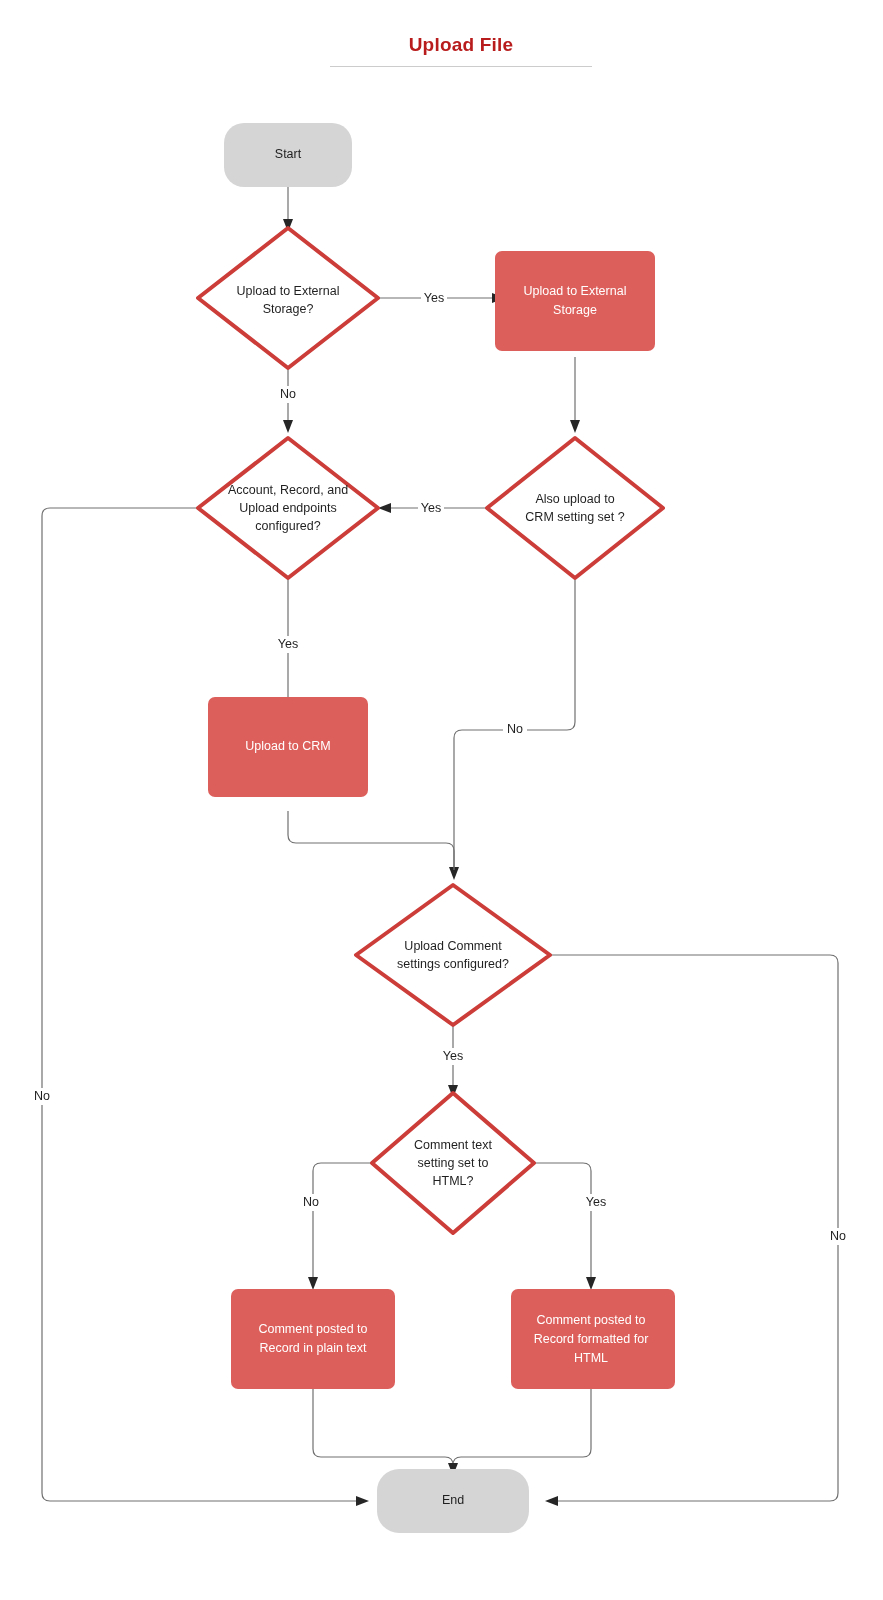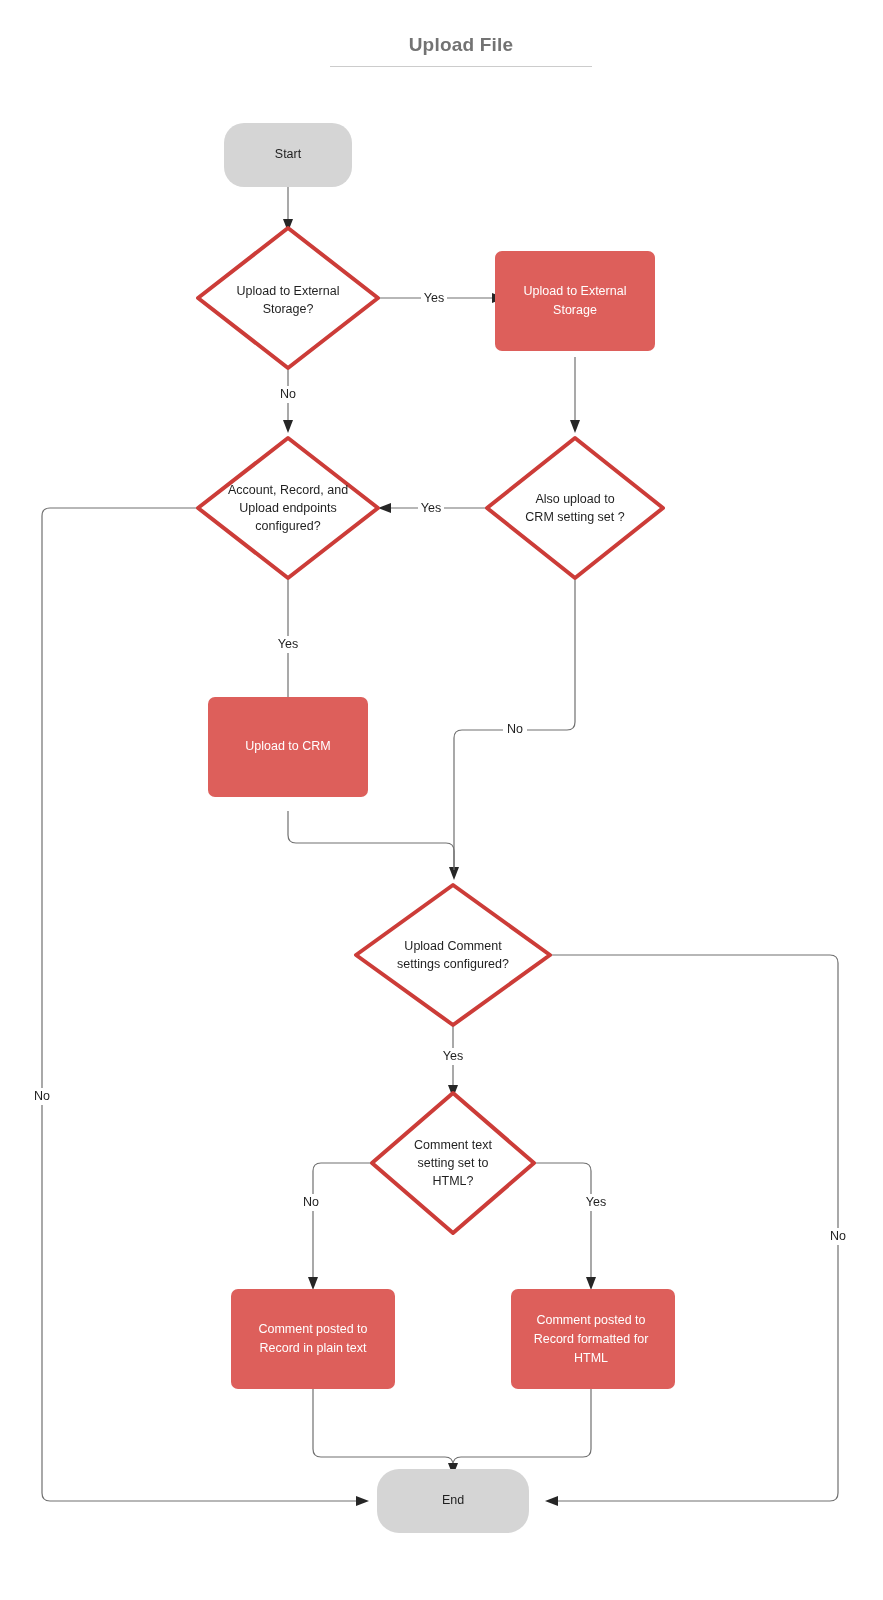--- a/index.html
+++ b/index.html
@@ -22,21 +22,21 @@
     height: 1600px;
   }
   .page-title {
     position: absolute;
     left: 330px;
     top: 34px;
     width: 262px;
     text-align: center;
     font-size: 19px;
     font-weight: bold;
-    color: #737373;
+    color: #b91c1c;
     letter-spacing: 0.2px;
   }
   .title-rule {
     position: absolute;
     left: 330px;
     top: 66px;
     width: 262px;
     height: 1px;
     background: #cccccc;
   }

